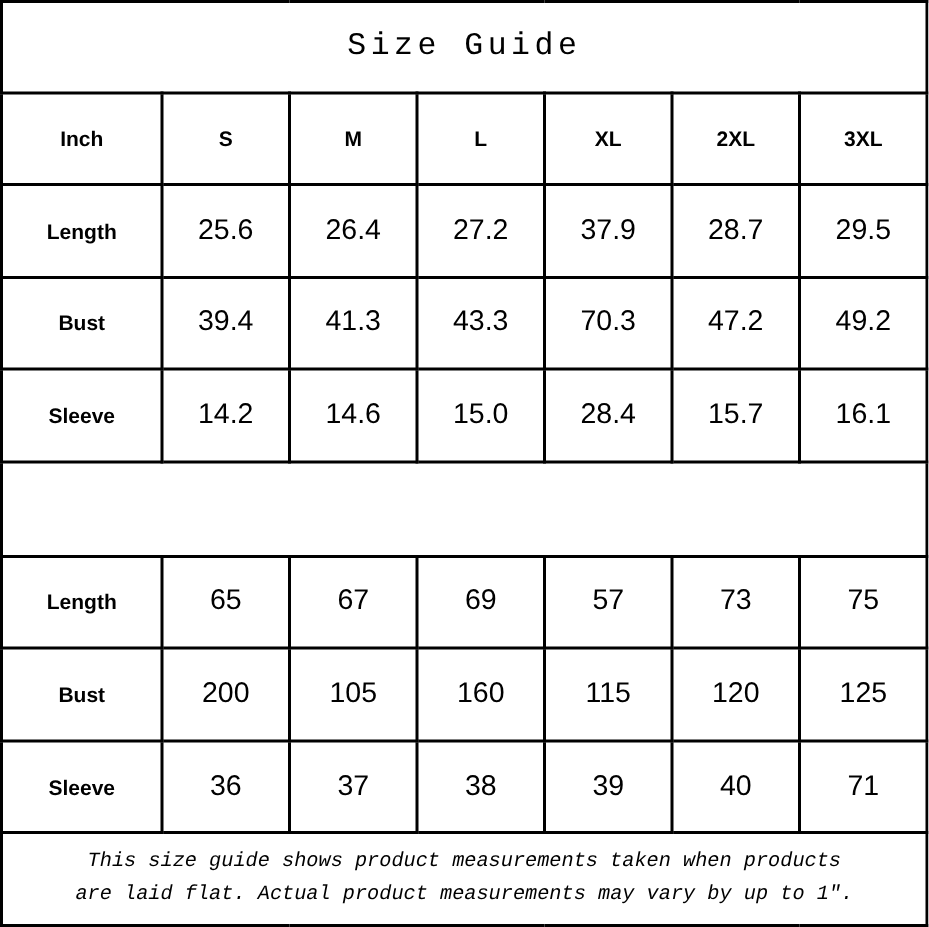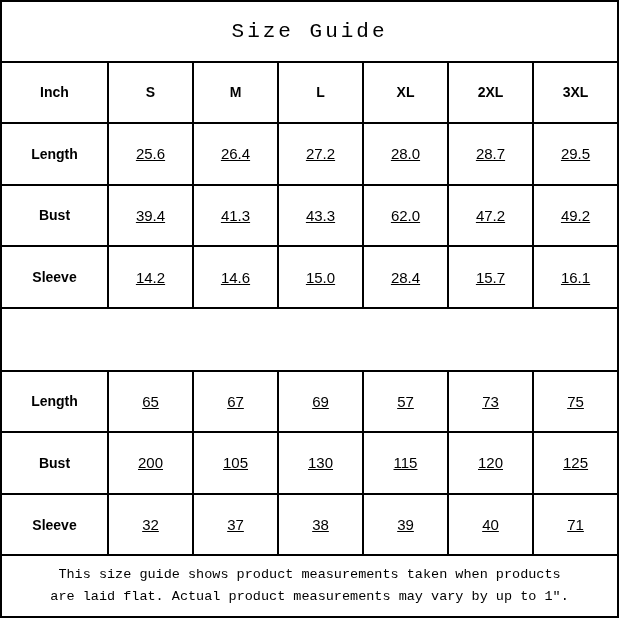--- a/index.html
+++ b/index.html
@@ -28,41 +28,40 @@
     padding: 0;
     overflow: hidden;
   }
   col.c-label { width: 107px; }
   col.c-size  { width: 85px;  }
 
   tr.r-title  { height: 55px; }
   tr.r-header { height: 56px; }
   tr.r-data   { height: 56px; }
   tr.r-gap    { height: 57px; }
-  tr.r-footer { height: 56px; }
+  tr.r-footer { height: 56px; font-style: italic; }
 
   .title-cell {
     font-family: "Liberation Mono", "DejaVu Sans Mono", monospace;
     font-size: 21px;
     letter-spacing: 3px;
     font-weight: 400;
     color: #000000;
   }
   .header-cell, .label-cell {
     font-family: "Liberation Sans", "DejaVu Sans", sans-serif;
     font-size: 14px;
     font-weight: 700;
     color: #000000;
   }
   .value-cell {
     font-family: "Liberation Sans", "DejaVu Sans", sans-serif;
-    font-size: 15px;
+    font-size: 19px;
     font-weight: 400;
     color: #000000;
-    text-decoration: underline;
   }
   .gap-cell {
     background: #ffffff;
   }
   .footer-cell {
     font-family: "Liberation Mono", "DejaVu Sans Mono", monospace;
     font-size: 13.5px;
     line-height: 22px;
     font-weight: 400;
     color: #000000;
@@ -96,31 +95,31 @@
         <td class="header-cell">XL</td>
         <td class="header-cell">2XL</td>
         <td class="header-cell">3XL</td>
       </tr>
 
       <tr class="r-data">
         <td class="label-cell">Length</td>
         <td class="value-cell">25.6</td>
         <td class="value-cell">26.4</td>
         <td class="value-cell">27.2</td>
-        <td class="value-cell">28.0</td>
+        <td class="value-cell">37.9</td>
         <td class="value-cell">28.7</td>
         <td class="value-cell">29.5</td>
       </tr>
 
       <tr class="r-data">
         <td class="label-cell">Bust</td>
         <td class="value-cell">39.4</td>
         <td class="value-cell">41.3</td>
         <td class="value-cell">43.3</td>
-        <td class="value-cell">62.0</td>
+        <td class="value-cell">70.3</td>
         <td class="value-cell">47.2</td>
         <td class="value-cell">49.2</td>
       </tr>
 
       <tr class="r-data">
         <td class="label-cell">Sleeve</td>
         <td class="value-cell">14.2</td>
         <td class="value-cell">14.6</td>
         <td class="value-cell">15.0</td>
         <td class="value-cell">28.4</td>
@@ -140,29 +139,29 @@
         <td class="value-cell">69</td>
         <td class="value-cell">57</td>
         <td class="value-cell">73</td>
         <td class="value-cell">75</td>
       </tr>
 
       <tr class="r-data">
         <td class="label-cell">Bust</td>
         <td class="value-cell">200</td>
         <td class="value-cell">105</td>
-        <td class="value-cell">130</td>
+        <td class="value-cell">160</td>
         <td class="value-cell">115</td>
         <td class="value-cell">120</td>
         <td class="value-cell">125</td>
       </tr>
 
       <tr class="r-data">
         <td class="label-cell">Sleeve</td>
-        <td class="value-cell">32</td>
+        <td class="value-cell">36</td>
         <td class="value-cell">37</td>
         <td class="value-cell">38</td>
         <td class="value-cell">39</td>
         <td class="value-cell">40</td>
         <td class="value-cell">71</td>
       </tr>
 
       <tr class="r-footer">
         <td colspan="7" class="footer-cell">
           <div>This size guide shows product measurements taken when products</div>

